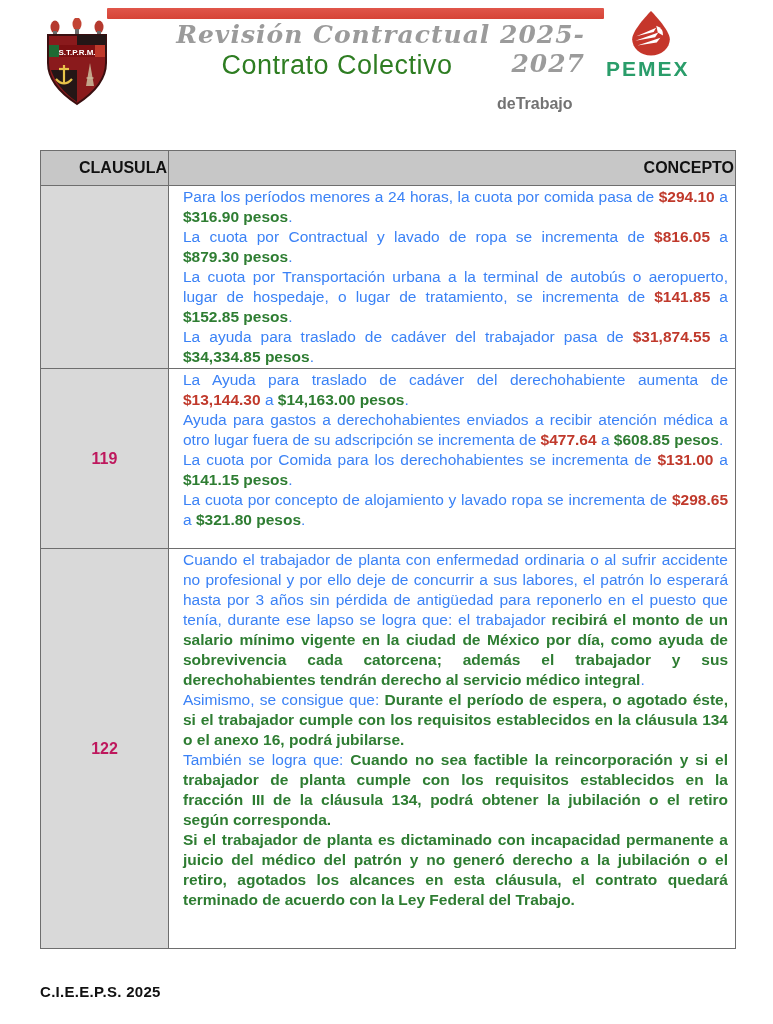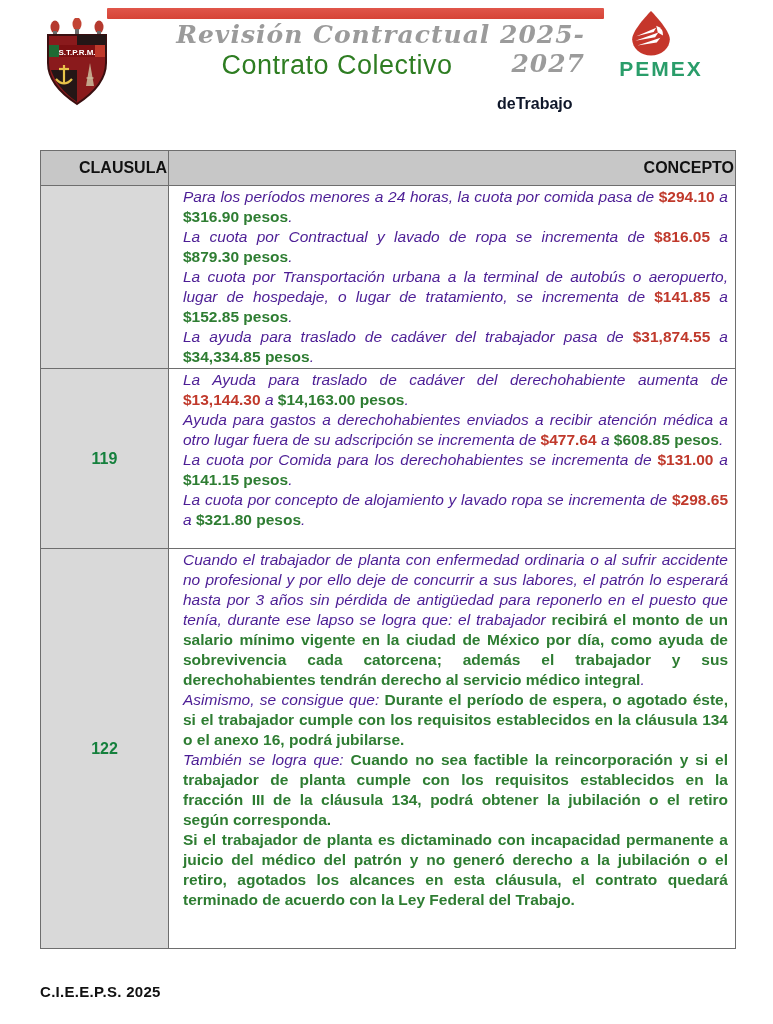--- a/index.html
+++ b/index.html
@@ -29,23 +29,23 @@
   }
   .main-title {
     position: absolute; left: 97px; top: 50px; width: 480px;
     text-align: center;
     font-size: 27px; font-weight: 400;
     color: var(--title_green);
     letter-spacing: 0.5px;
   }
   .subtitle {
     position: absolute; left: 497px; top: 95px;
-    font-size: 16px; font-weight: 700; color: #0f172a;
+    font-size: 16px; font-weight: 700; color: #737373;
   }
-  .pemex { position: absolute; left: 606px; top: 10px; width: 110px; text-align: center; }
+  .pemex { position: absolute; left: 606px; top: 10px; width: 110px; text-align: left; }
   .pemex-drop { width: 46px; height: 46px; margin-left: 22px; display: block; }
   .pemex-word {
     margin-top: 1px;
     font-size: 21px; font-weight: 800;
     color: var(--pemex_green);
     letter-spacing: 2px;
   }
 
   
   table.contract {
@@ -62,29 +62,29 @@
     background: var(--header_cell_bg);
     font-size: 16px; font-weight: 700; color: #111;
     text-align: right;
   }
   tbody tr:nth-child(1) { height: 181px; }
   tbody tr:nth-child(2) { height: 180px; }
   tbody tr:nth-child(3) { height: 400px; }
   td.clause {
     background: var(--clause_cell_bg);
     text-align: center; vertical-align: middle;
-    font-weight: 700; font-size: 16px; color: #15803d;
+    font-weight: 700; font-size: 16px; color: #be185d;
   }
   td.concept {
     background: #ffffff;
     vertical-align: top;
     padding: 1px 7px 1px 14px;
   }
   .para { text-align: justify; line-height: 20px; margin: 0; }
-  .rk { color: #4c1d95; font-style: italic; }
+  .rk { color: #3b82f6; }
   .rr { color: var(--money_red); font-weight: 700; }
   .rg { color: var(--money_green); font-weight: 700; }
 
   
   .footer {
     position: absolute; left: 40px; top: 983px;
     font-size: 15px; font-weight: 700; color: #111;
     letter-spacing: 0.3px;
   }
 </style>

